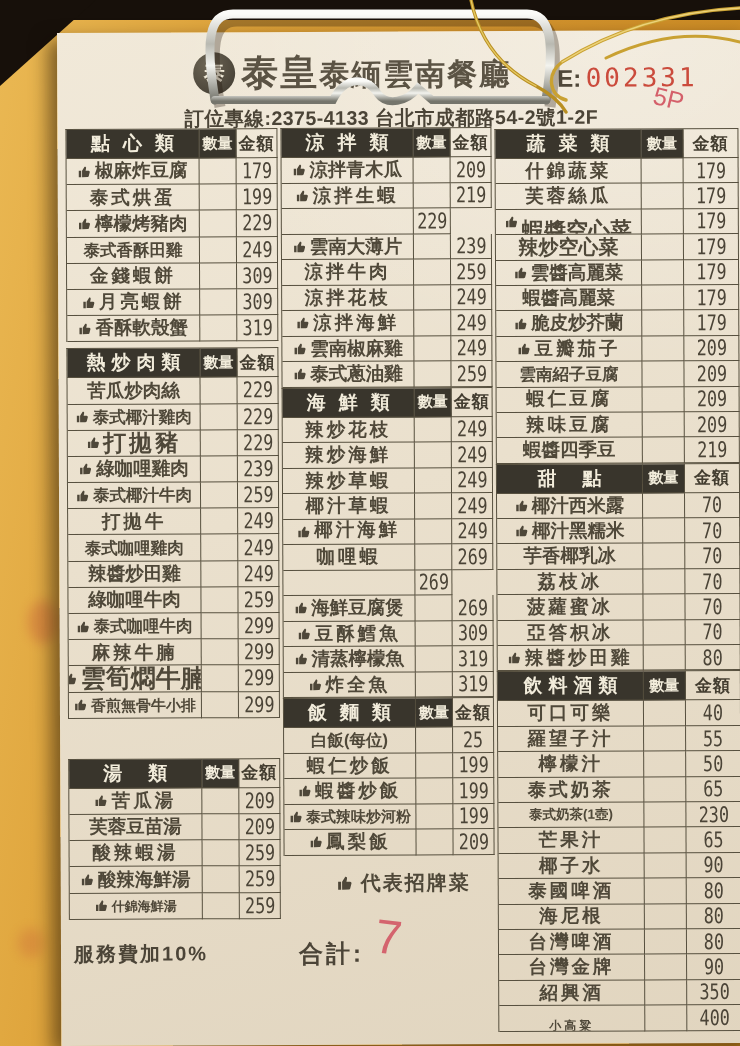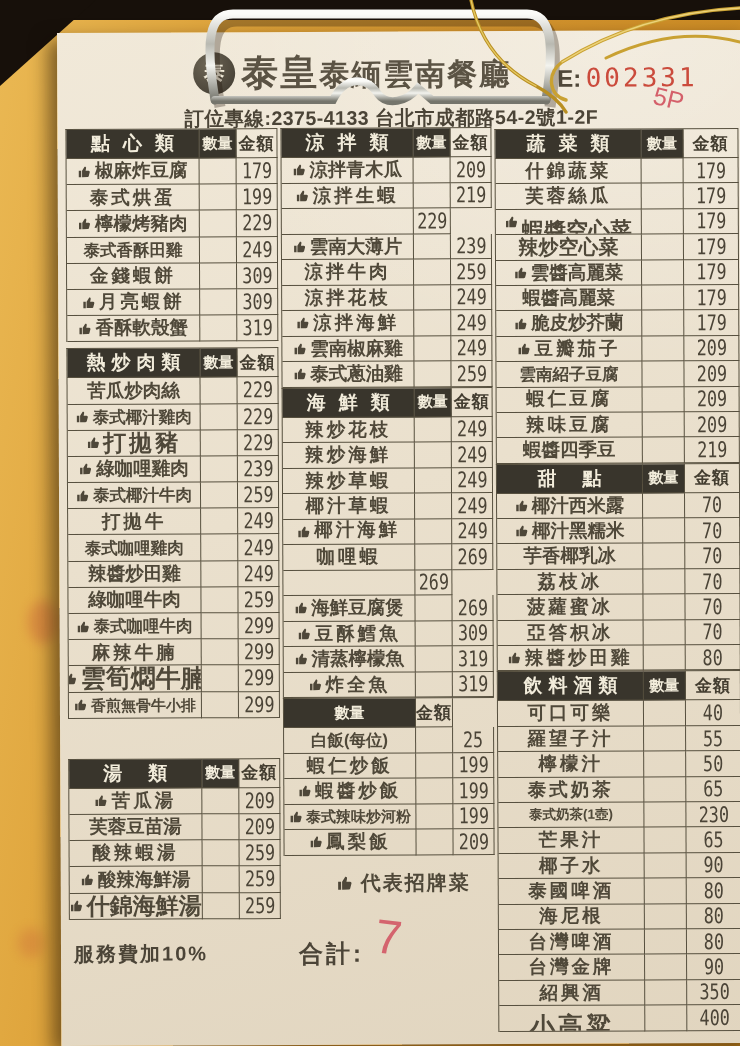--- a/index.html
+++ b/index.html
@@ -414,21 +414,21 @@
                 <span class="price-num">259</span>
               </div>
             </div>
             <div class="row item-row">
               <div class="cell name-cell">
                 <span class="thumb">
                   <svg viewBox="0 0 24 24" width="14" height="14">
                     <path fill="#4e4739" d="M2 10h4.2v11H2zM7.6 21h9.1c1.2 0 2.2-.8 2.4-1.9l1.7-6.6c.3-1.2-.6-2.5-1.9-2.5h-5.2l.9-4.5C15 4.2 14 3 12.8 3c-.5 0-.9.2-1.1.6L7.6 10z"></path>
                   </svg>
                 </span>
-                <span class="item-text" style="font-size: 23px; letter-spacing: 0px; text-align: right;">什錦海鮮湯</span>
+                <span class="item-text" style="font-size: 13px; letter-spacing: 0px; text-align: right;">什錦海鮮湯</span>
               </div>
               <div class="cell"></div>
               <div class="cell">
                 <span class="price-num">259</span>
               </div>
             </div>
           </div>
         </div>
       <div class="menu-col c1">
           <div class="section">
@@ -681,20 +681,23 @@
                 <span class="item-text" style="font-size: 18.5px; letter-spacing: 3px;">炸全魚</span>
               </div>
               <div class="cell"></div>
               <div class="cell">
                 <span class="price-num">319</span>
               </div>
             </div>
           </div>
           <div class="section">
             <div class="row header-row">
+              <div class="cell dark section-title">
+                <span style="letter-spacing: 13px; margin-right: -13px;">飯麵類</span>
+              </div>
               <div class="cell dark">
                 <span style="font-size: 15px; font-weight: 700;">數量</span>
               </div>
               <div class="cell">
                 <span class="hdr-light">金額</span>
               </div>
             </div>
             <div class="row item-row">
               <div class="cell name-cell">
                 <span class="item-text" style="font-size: 16.5px; letter-spacing: 0px;">白飯(每位)</span>
@@ -1105,21 +1108,21 @@
               <div class="cell name-cell">
                 <span class="item-text" style="font-size: 18.5px; letter-spacing: 3px;">紹興酒</span>
               </div>
               <div class="cell"></div>
               <div class="cell">
                 <span class="price-num">350</span>
               </div>
             </div>
             <div class="row item-row">
               <div class="cell name-cell">
-                <span class="item-text" style="font-size: 25px; letter-spacing: 3px; margin-top: 16px;">小高粱</span>
+                <span class="item-text" style="font-size: 12px; letter-spacing: 3px; margin-top: 16px;">小高粱</span>
               </div>
               <div class="cell"></div>
               <div class="cell">
                 <span class="price-num">400</span>
               </div>
             </div>
           </div>
         </div>
     </div>
 

